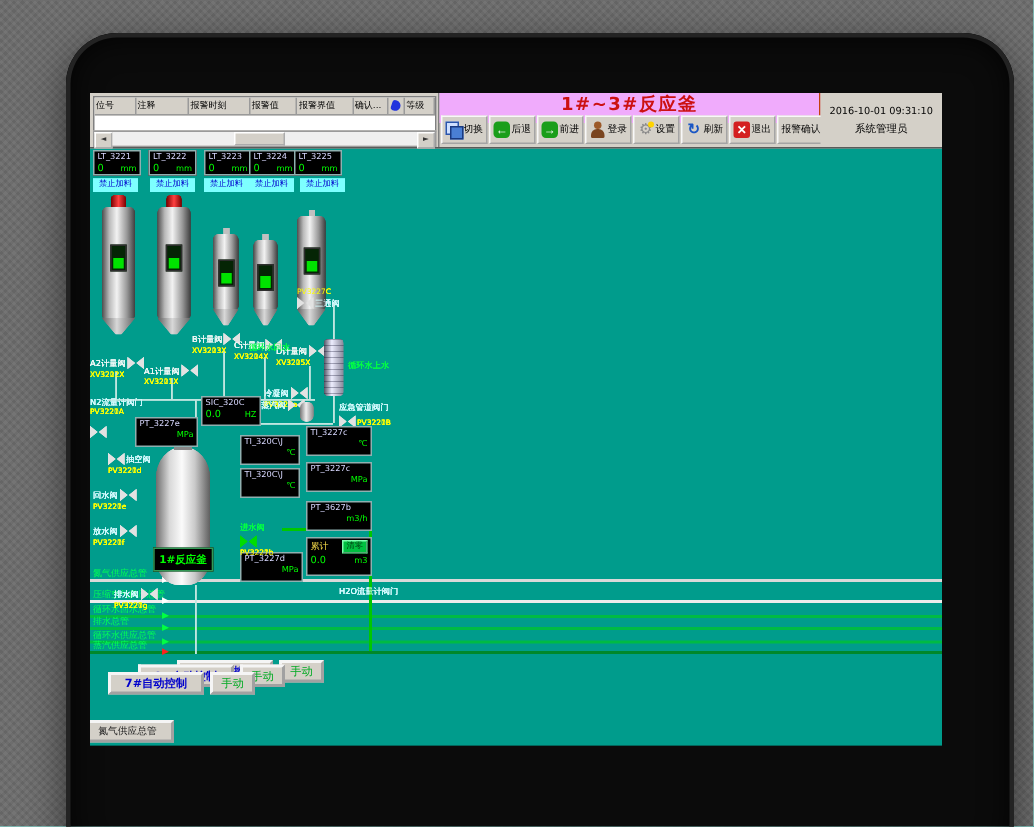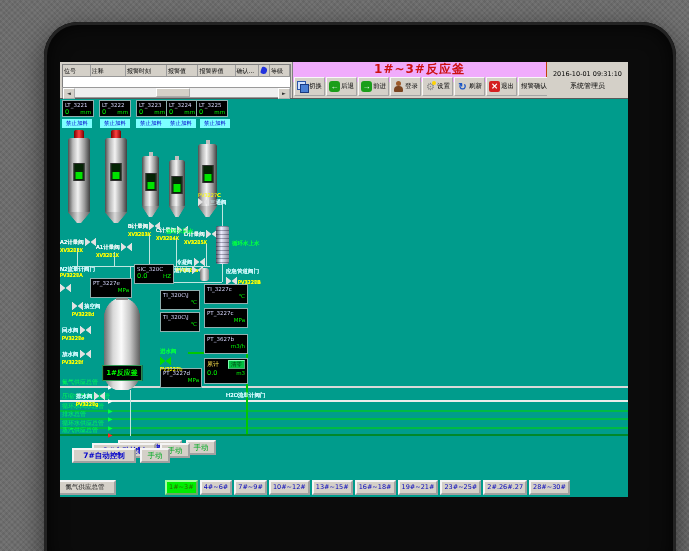--- a/index.html
+++ b/index.html
@@ -1094,28 +1094,16 @@
     <div class="sep"></div>
 
     <button class="auto-btn">7#自动控制</button>
     <button class="manual-btn">手动</button>
   </div>
 </div>
     </div>
 
     <div class="bottombar">
       <button class="sound-btn">氮气供应总管</button>
-      <div class="pages">
-        <button class="pagebtn active">1#~3#</button>
-        <button class="pagebtn">4#~6#</button>
-        <button class="pagebtn">7#~9#</button>
-        <button class="pagebtn">10#~12#</button>
-        <button class="pagebtn">13#~15#</button>
-        <button class="pagebtn">16#~18#</button>
-        <button class="pagebtn">19#~21#</button>
-        <button class="pagebtn">23#~25#</button>
-        <button class="pagebtn">2#.26#.27</button>
-        <button class="pagebtn">28#~30#</button>
-      </div>
     </div>
 
   </div>
 </div>
 
 </body></html>

